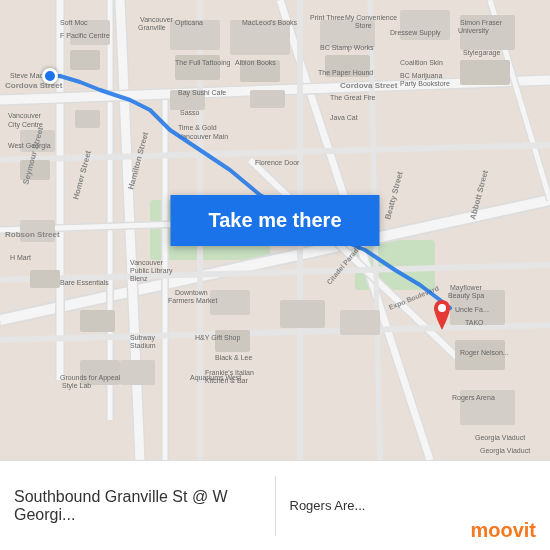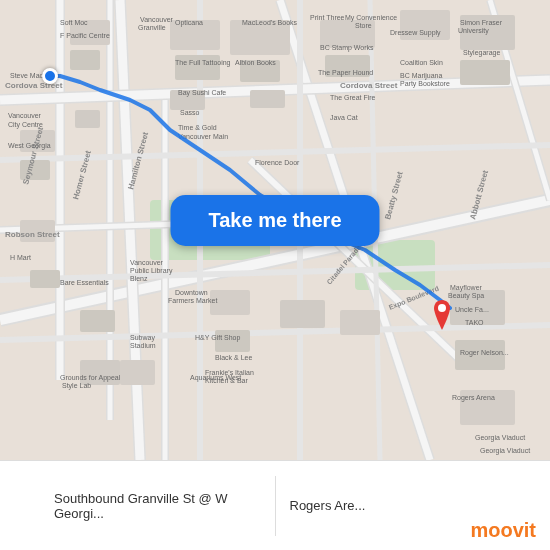--- a/index.html
+++ b/index.html
@@ -20,21 +20,21 @@
     }
 
     #take-me-there-btn {
       position: absolute;
       top: 195px;
       left: 50%;
       transform: translateX(-50%);
       background: #1a73e8;
       color: white;
       border: none;
-      border-radius: 15px;
+      border-radius: 0;
       padding: 14px 38px;
       font-size: 20px;
       font-weight: bold;
       cursor: pointer;
       white-space: nowrap;
       box-shadow: 0 2px 8px rgba(0,0,0,0.3);
       z-index: 10;
     }
 
     #bottom-bar {
@@ -50,24 +50,23 @@
 
     #bottom-left {
       flex: 1;
       padding: 10px 14px;
       display: flex;
       flex-direction: column;
       justify-content: center;
     }
 
     #bottom-left .route-from {
-      font-size: 13px;
+      font-size: 16px;
       color: #333;
       font-weight: 500;
-      margin-left: 40px;
     }
 
     #bottom-divider {
       width: 1px;
       height: 60px;
       background: #ddd;
     }
 
     #bottom-right {
       flex: 1;

